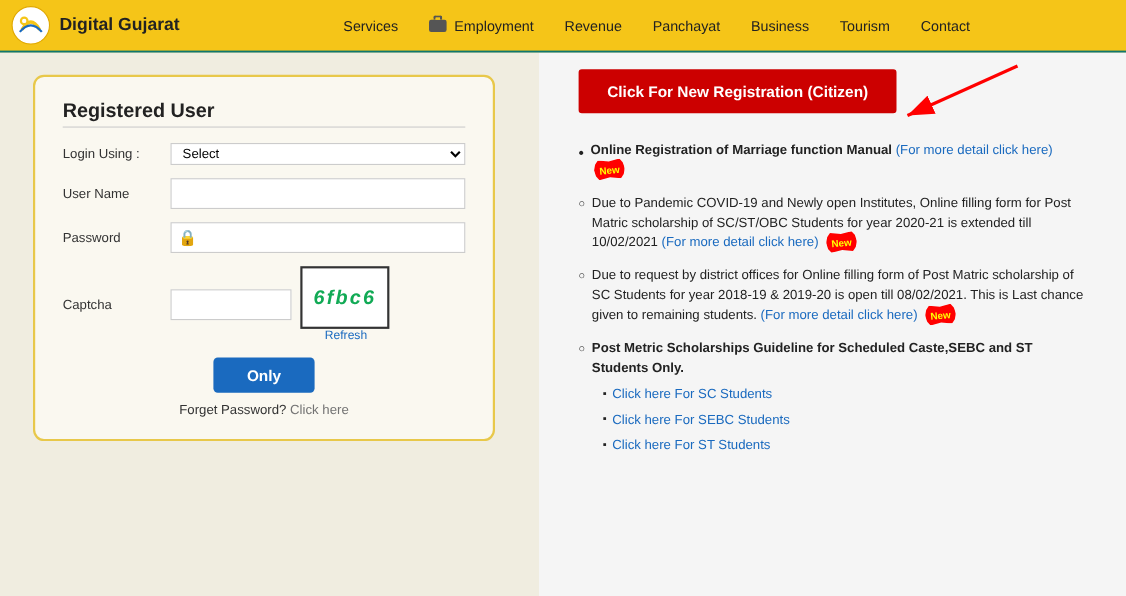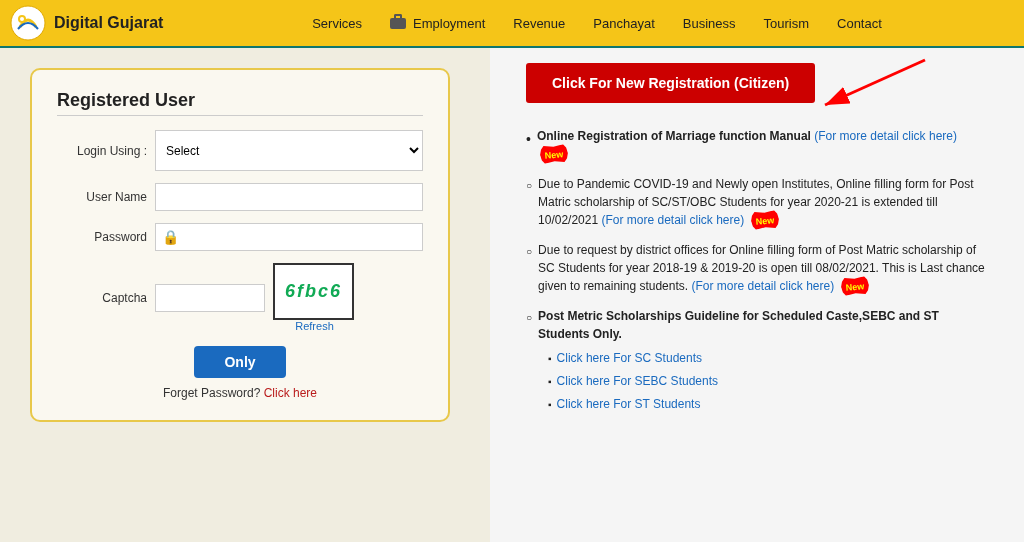--- a/index.html
+++ b/index.html
@@ -85,34 +85,33 @@
     .form-row {
       display: flex;
       align-items: center;
       margin-bottom: 12px;
       gap: 8px;
     }
     .form-label {
       width: 90px;
       font-size: 12px;
       color: #333;
-      text-align: right;
     }
     .form-input {
       flex: 1;
       height: 28px;
       border: 1px solid #ccc;
       background: #fff;
       padding: 0 6px;
       font-size: 12px;
       outline: none;
     }
     .form-select {
       flex: 1;
-      height: 41px;
+      height: 20px;
       border: 1px solid #ccc;
       background: #fff;
       padding: 0 6px;
       font-size: 12px;
       outline: none;
     }
     .password-wrapper {
       flex: 1;
       display: flex;
       align-items: center;
@@ -177,21 +176,21 @@
       border-radius: 4px;
       cursor: pointer;
       font-weight: bold;
     }
     #forgot-row {
       text-align: center;
       font-size: 12px;
       color: #333;
     }
     #forgot-link {
-      color: #b91c1c;
+      color: #737373;
       cursor: pointer;
     }
 
     
     #right-panel {
       flex: 1;
       padding: 15px 36px;
       background: #f5f5f5;
       overflow-y: auto;
       position: relative;

